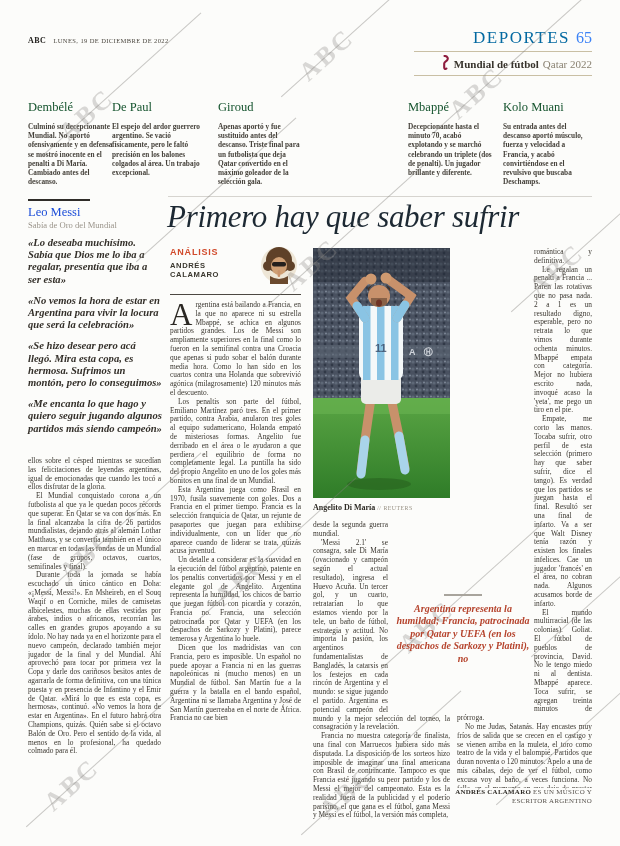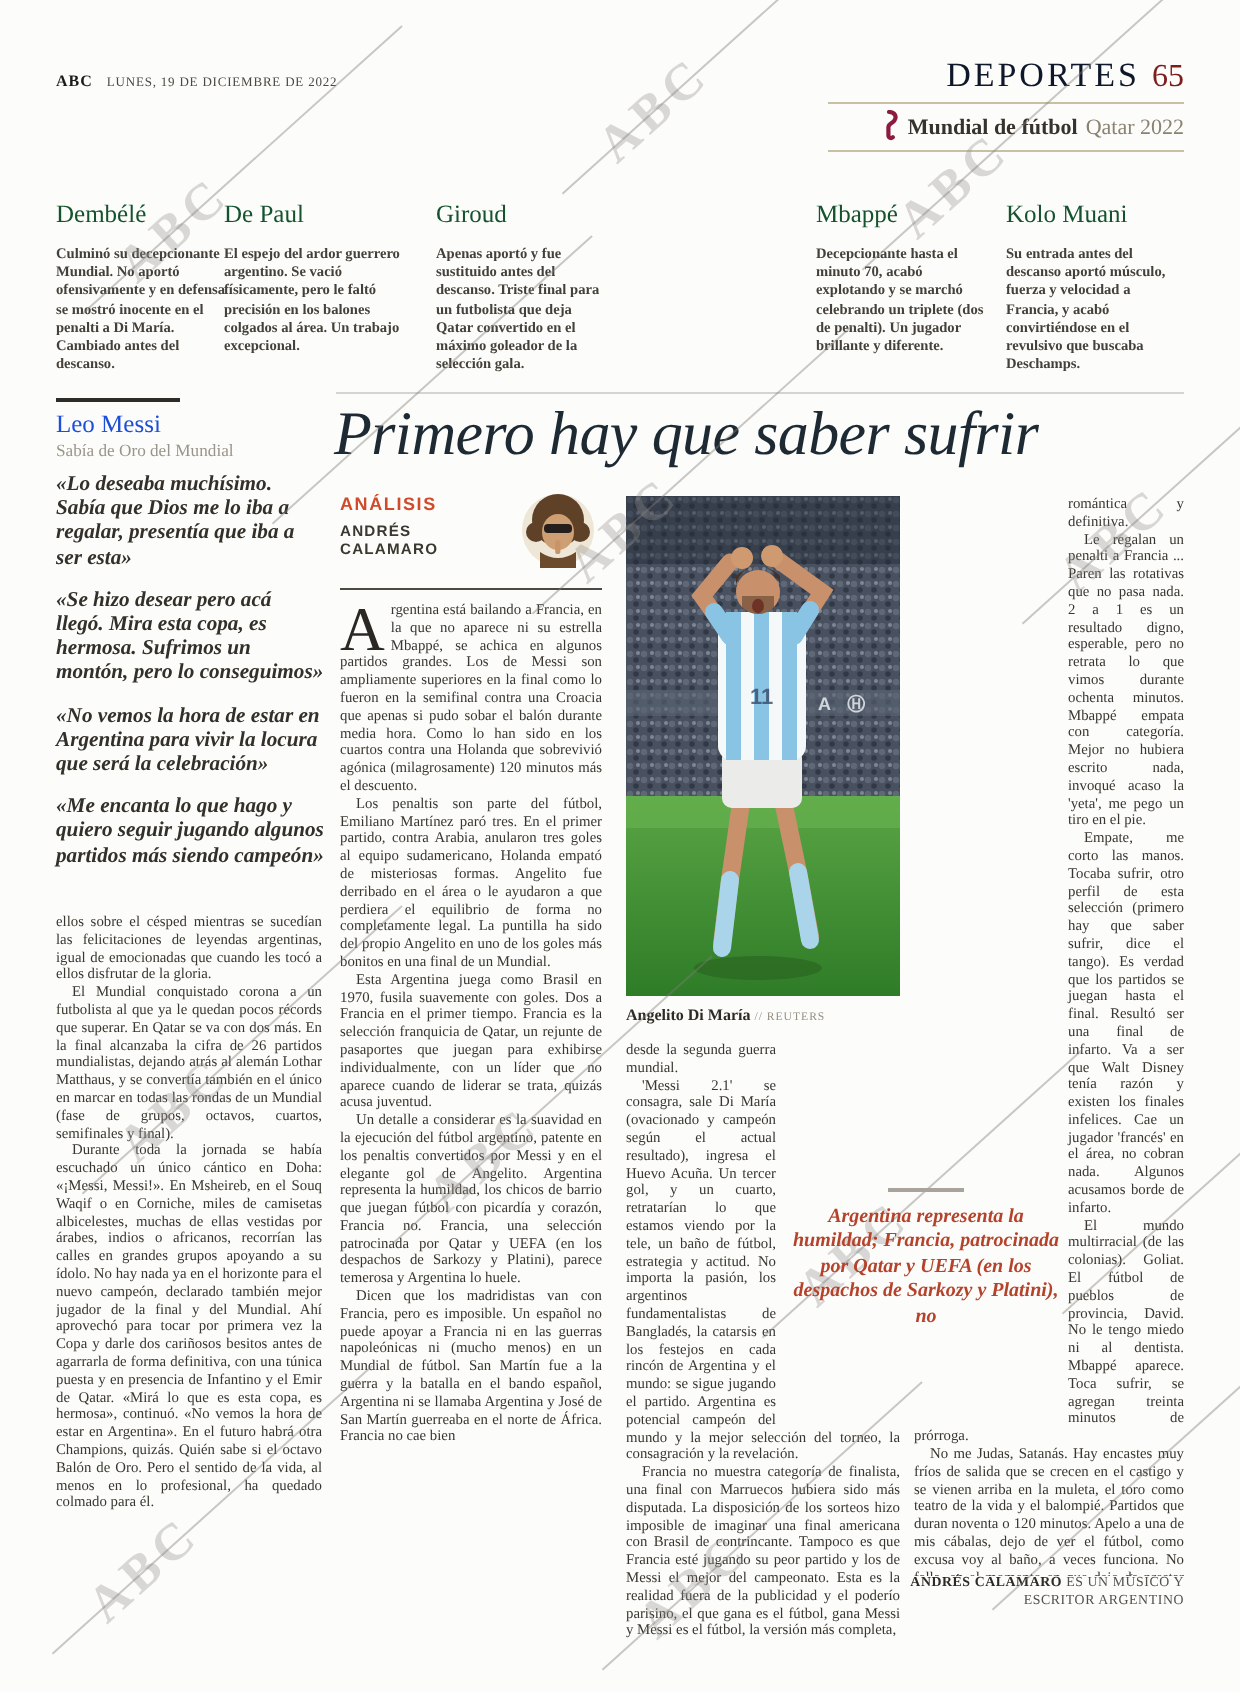--- a/index.html
+++ b/index.html
@@ -11,22 +11,22 @@
   .wm .wm-text{font-family:"Liberation Serif",serif;font-weight:bold;font-size:26px;
       letter-spacing:3px;color:rgba(148,145,140,0.34);}
   .wm .wm-line{position:absolute;left:-30px;top:15px;width:215px;height:1.3px;
       background:rgba(128,126,122,0.42);}
   .wm.line-only .wm-text{visibility:hidden;}
 
   
   .brand-line{position:absolute;left:28px;top:36px;font-size:6.5px;color:#4c4840;letter-spacing:.4px;}
   .brand-line b{font-size:8px;letter-spacing:.5px;color:#1d1b18;margin-right:7px;}
   .masthead{position:absolute;right:28px;top:28px;width:210px;text-align:right;}
-  .mh-title{font-size:17px;letter-spacing:1.5px;color:#0f172a;}
-  .mh-page{font-size:16px;color:#7f1d1d;margin-left:6px;}
+  .mh-title{font-size:17px;letter-spacing:1.5px;color:#0369a1;}
+  .mh-page{font-size:16px;color:#3b82f6;margin-left:6px;}
   .mh-rule{height:1px;background:#c9bfa4;margin:3px 0 3px auto;width:178px;}
   .mh-sub{display:flex;align-items:center;justify-content:flex-end;gap:4px;width:178px;margin-left:auto;}
   .mh-sub .bold{font-weight:bold;font-size:11px;color:#37332c;}
   .mh-sub .light{font-size:11px;color:#8a8272;}
 
   
   .rating{position:absolute;top:100px;width:88px;}
   .rating .r-name{font-size:12.5px;color:#14532d;margin-bottom:7px;}
   .rating .r-text{font-size:7.3px;line-height:9.2px;font-weight:bold;color:#45413a;}
 
@@ -131,22 +131,22 @@
   <div class="rating" style="left:503px">
       <div class="r-name">Kolo Muani</div>
       <div class="r-text">Su entrada antes del descanso aportó músculo, fuerza y velocidad a Francia, y acabó convirtiéndose en el revulsivo que buscaba Deschamps.</div>
     </div>
 
   <div class="kicker-rule"></div>
   <div class="leo-name">Leo Messi</div>
   <div class="leo-sub">Sabía de Oro del Mundial</div>
   <div class="quotes">
     <p>«Lo deseaba muchísimo. Sabía que Dios me lo iba a regalar, presentía que iba a ser esta»</p>
+    <p>«No vemos la hora de estar en Argentina para vivir la locura que será la celebración»</p>
     <p>«Se hizo desear pero acá llegó. Mira esta copa, es hermosa. Sufrimos un montón, pero lo conseguimos»</p>
-    <p>«No vemos la hora de estar en Argentina para vivir la locura que será la celebración»</p>
     <p>«Me encanta lo que hago y quiero seguir jugando algunos partidos más siendo campeón»</p>
   </div>
   <div class="leo-body bodytext">
     <p>ellos sobre el césped mientras se sucedían las felicitaciones de leyendas argentinas, igual de emocionadas que cuando les tocó a ellos disfrutar de la gloria.</p>
     <p class="ind">El Mundial conquistado corona a un futbolista al que ya le quedan pocos récords que superar. En Qatar se va con dos más. En la final alcanzaba la cifra de 26 partidos mundialistas, dejando atrás al alemán Lothar Matthaus, y se convertía también en el único en marcar en todas las rondas de un Mundial (fase de grupos, octavos, cuartos, semifinales y final).</p>
     <p class="ind">Durante toda la jornada se había escuchado un único cántico en Doha: «¡Messi, Messi!». En Msheireb, en el Souq Waqif o en Corniche, miles de camisetas albicelestes, muchas de ellas vestidas por árabes, indios o africanos, recorrían las calles en grandes grupos apoyando a su ídolo. No hay nada ya en el horizonte para el nuevo campeón, declarado también mejor jugador de la final y del Mundial. Ahí aprovechó para tocar por primera vez la Copa y darle dos cariñosos besitos antes de agarrarla de forma definitiva, con una túnica puesta y en presencia de Infantino y el Emir de Qatar. «Mirá lo que es esta copa, es hermosa», continuó. «No vemos la hora de estar en Argentina». En el futuro habrá otra Champions, quizás. Quién sabe si el octavo Balón de Oro. Pero el sentido de la vida, al menos en lo profesional, ha quedado colmado para él.</p>
   </div>
 
   <div class="top-rule"></div>
   <h1 class="headline" style="margin:0;font-weight:normal">Primero hay que saber sufrir</h1>

